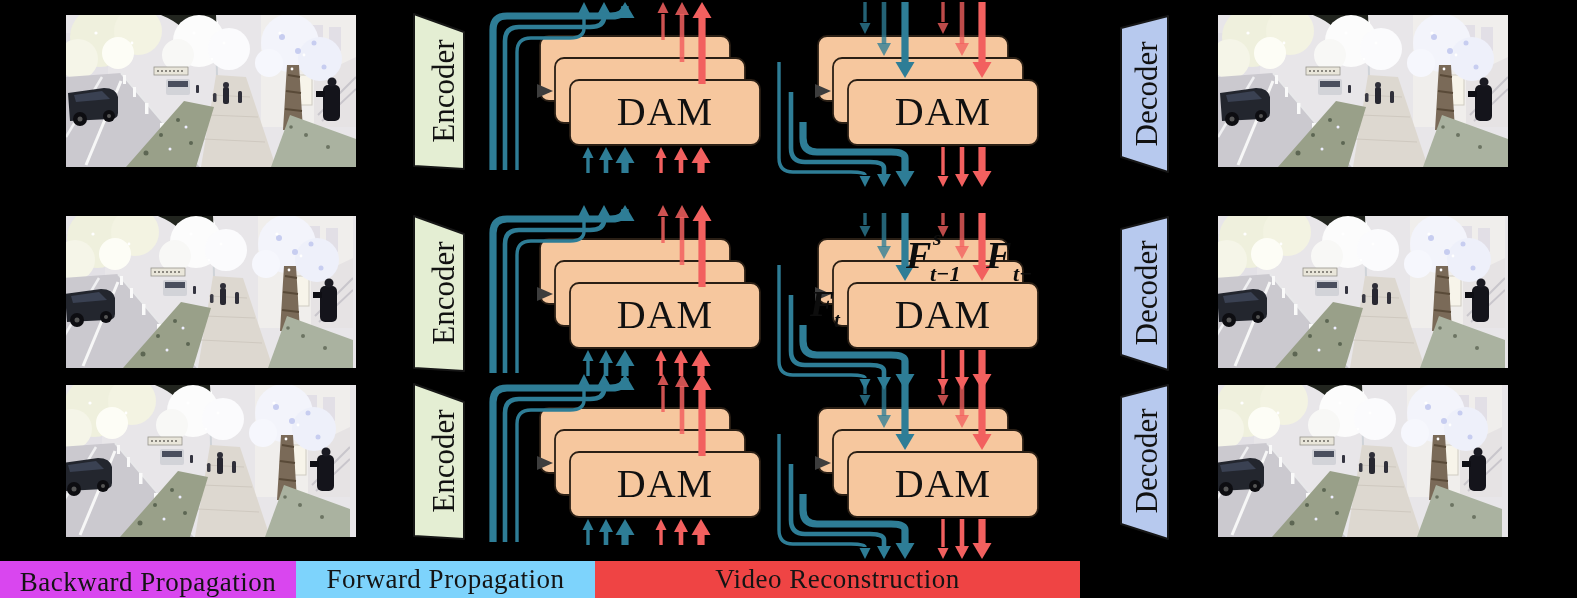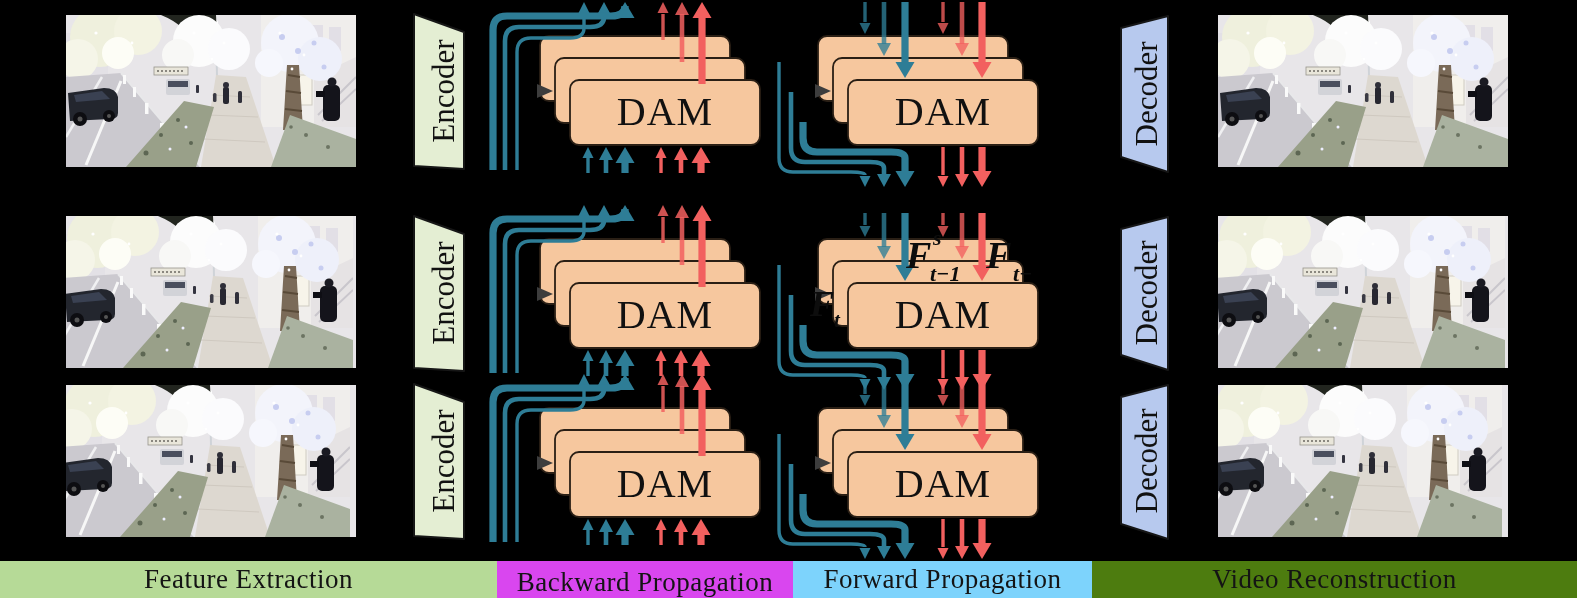--- a/index.html
+++ b/index.html
@@ -367,26 +367,23 @@
       <text x="906" y="268" font-size="38">F</text>
       <text x="933" y="245" font-size="22">s</text>
       <text x="930" y="281" font-size="22">t−1</text>
 
       <text x="986" y="268" font-size="38">F</text>
       <text x="1013" y="281" font-size="22">t−</text>
     </g>
   </svg>
 
   <div id="stage-bar">
-    <div class="stage s0" style="background: rgb(182, 218, 151);">
-        <span>Feature Extraction</span>
-      </div>
     <div class="stage s1" style="background: #d946ef; align-items: flex-end;">
         <span>Backward Propagation</span>
       </div>
     <div class="stage s2" style="background: #7dd3fc;">
         <span>Forward Propagation</span>
       </div>
-    <div class="stage s3" style="background: #4d7c0f;">
+    <div class="stage s3" style="background: #ef4444;">
         <span>Video Reconstruction</span>
       </div>
   </div>
 </div>
 
 </body></html>

